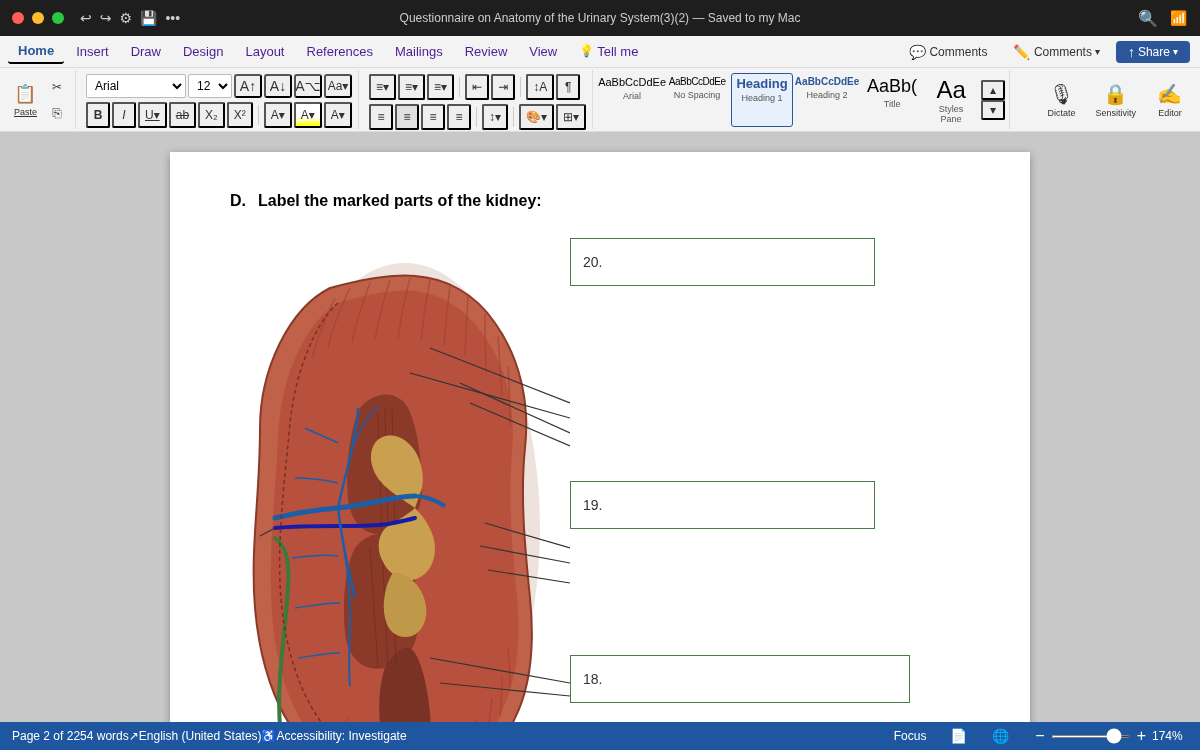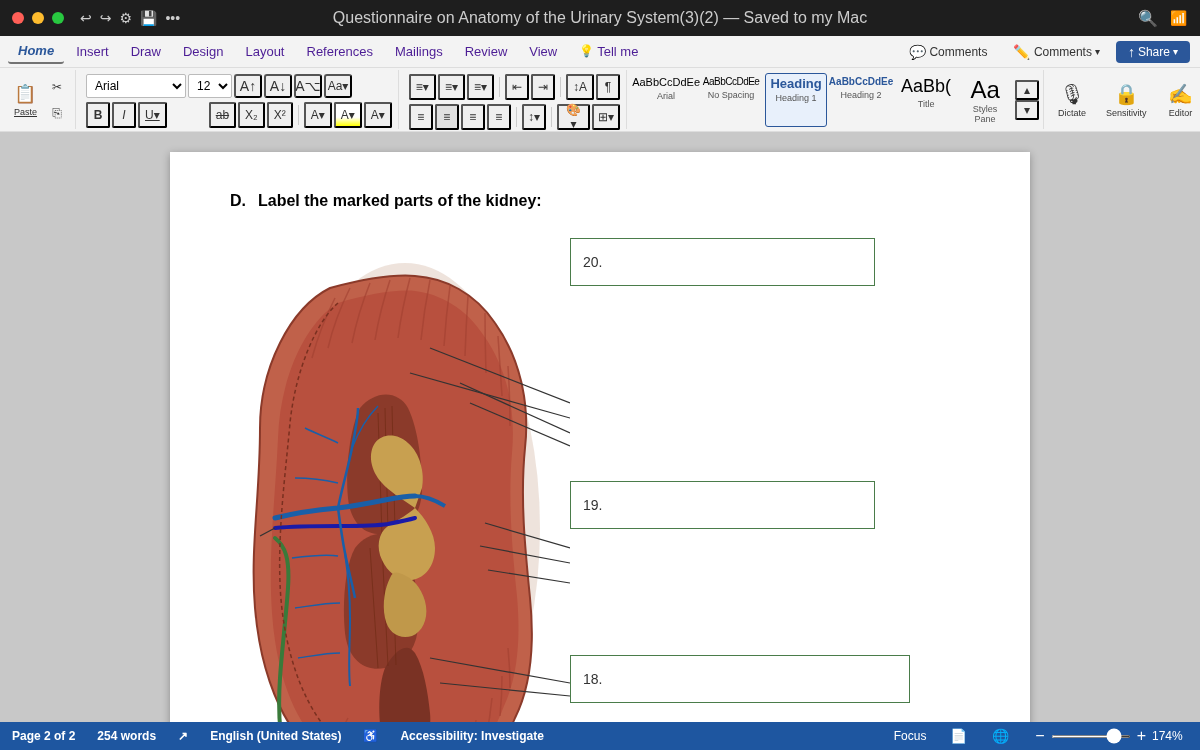--- a/index.html
+++ b/index.html
@@ -10,21 +10,21 @@
       background: #1e1e1e;
       height: 36px;
       display: flex;
       align-items: center;
       justify-content: space-between;
       padding: 0 12px;
       color: #ccc;
       font-size: 12px;
     }
     #titlebar .left { display: flex; align-items: center; gap: 8px; }
-    #titlebar .center { position: absolute; left: 50%; transform: translateX(-50%); color: #ccc; font-size: 16px; }
+    #titlebar .center { position: absolute; left: 50%; transform: translateX(-50%); color: #ccc; font-size: 12px; }
     #titlebar .right { display: flex; align-items: center; gap: 12px; }
     .win-btn { width: 12px; height: 12px; border-radius: 50%; cursor: pointer; }
     .win-close { background: #ff5f57; }
     .win-min { background: #febc2e; }
     .win-max { background: #28c840; }
 
     
     #menubar {
       background: #f3f3f3;
       height: 32px;
@@ -225,21 +225,21 @@
       align-items: center;
       justify-content: space-between;
       padding: 0 12px;
       color: white;
       font-size: 12px;
       position: absolute;
       bottom: 0;
       left: 0;
       right: 0;
     }
-    #statusbar .left { display: flex; align-items: flex-start; gap: 22px; font-weight: bold; }
+    #statusbar .left { display: flex; align-items: flex-start; gap: 0; }
     #statusbar .right { display: flex; align-items: center; gap: 24px; }
     .status-item { cursor: pointer; }
 
     .zoom-controls {
       display: flex;
       align-items: center;
       gap: 4px;
     }
     .zoom-btn {
       background: none;
@@ -286,21 +286,21 @@
   </div>
   <div class="center">Questionnaire on Anatomy of the Urinary System(3)(2) — Saved to my Mac</div>
   <div class="right">
     <span style="font-size:16px; cursor:pointer;">🔍</span>
     <span style="font-size:14px;">📶</span>
   </div>
 </div>
 
 <div style="position:relative; display:flex; align-items:center; background:#f3f3f3; border-bottom:1px solid #ddd; height:32px;">
   <div id="menubar" style="display:flex; align-items:center; padding:0 8px; gap:2px;">
-    <div class="menu-item" style="font-weight:bold; color:#2b579a; border-bottom:2px solid #737373;font-style:italic;">Home</div>
+    <div class="menu-item" style="font-weight:bold; color:#2b579a; border-bottom:2px solid #000000;">Home</div>
     <div class="menu-item">Insert</div>
     <div class="menu-item">Draw</div>
     <div class="menu-item">Design</div>
     <div class="menu-item">Layout</div>
     <div class="menu-item">References</div>
     <div class="menu-item">Mailings</div>
     <div class="menu-item">Review</div>
     <div class="menu-item">View</div>
     <div class="menu-item" style="display:flex;align-items:center;gap:3px;">
       <span style="font-size:12px;">💡</span>
@@ -353,21 +353,21 @@
       </select>
       <button class="tb-btn" style="height:24px;width:24px;font-size:14px;">A↑</button>
       <button class="tb-btn" style="height:24px;width:24px;font-size:14px;">A↓</button>
       <button class="tb-btn" style="height:24px;width:24px;font-size:14px;">A⌥</button>
       <button class="tb-btn" style="height:24px;width:28px;font-size:12px;">Aa▾</button>
     </div>
     <div style="display:flex;align-items:center;gap:2px;">
       <button class="tb2-btn bold">B</button>
       <button class="tb2-btn italic">I</button>
       <button class="tb2-btn" style="text-decoration:underline;">U▾</button>
-      <button class="tb2-btn" style="text-decoration:line-through;margin-left:40px;">ab</button>
+      <button class="tb2-btn" style="text-decoration:line-through;">ab</button>
       <button class="tb2-btn">X₂</button>
       <button class="tb2-btn">X²</button>
       <div class="tb2-divider"></div>
       <button class="tb2-btn">A▾</button>
       <button class="tb2-btn" style="background:linear-gradient(to bottom, #fff 60%, yellow 100%);">A▾</button>
       <button class="tb2-btn">A▾</button>
     </div>
   </div>
 
   <div class="toolbar-section" style="flex-direction:column;align-items:flex-start;gap:4px;padding:4px 6px;">

